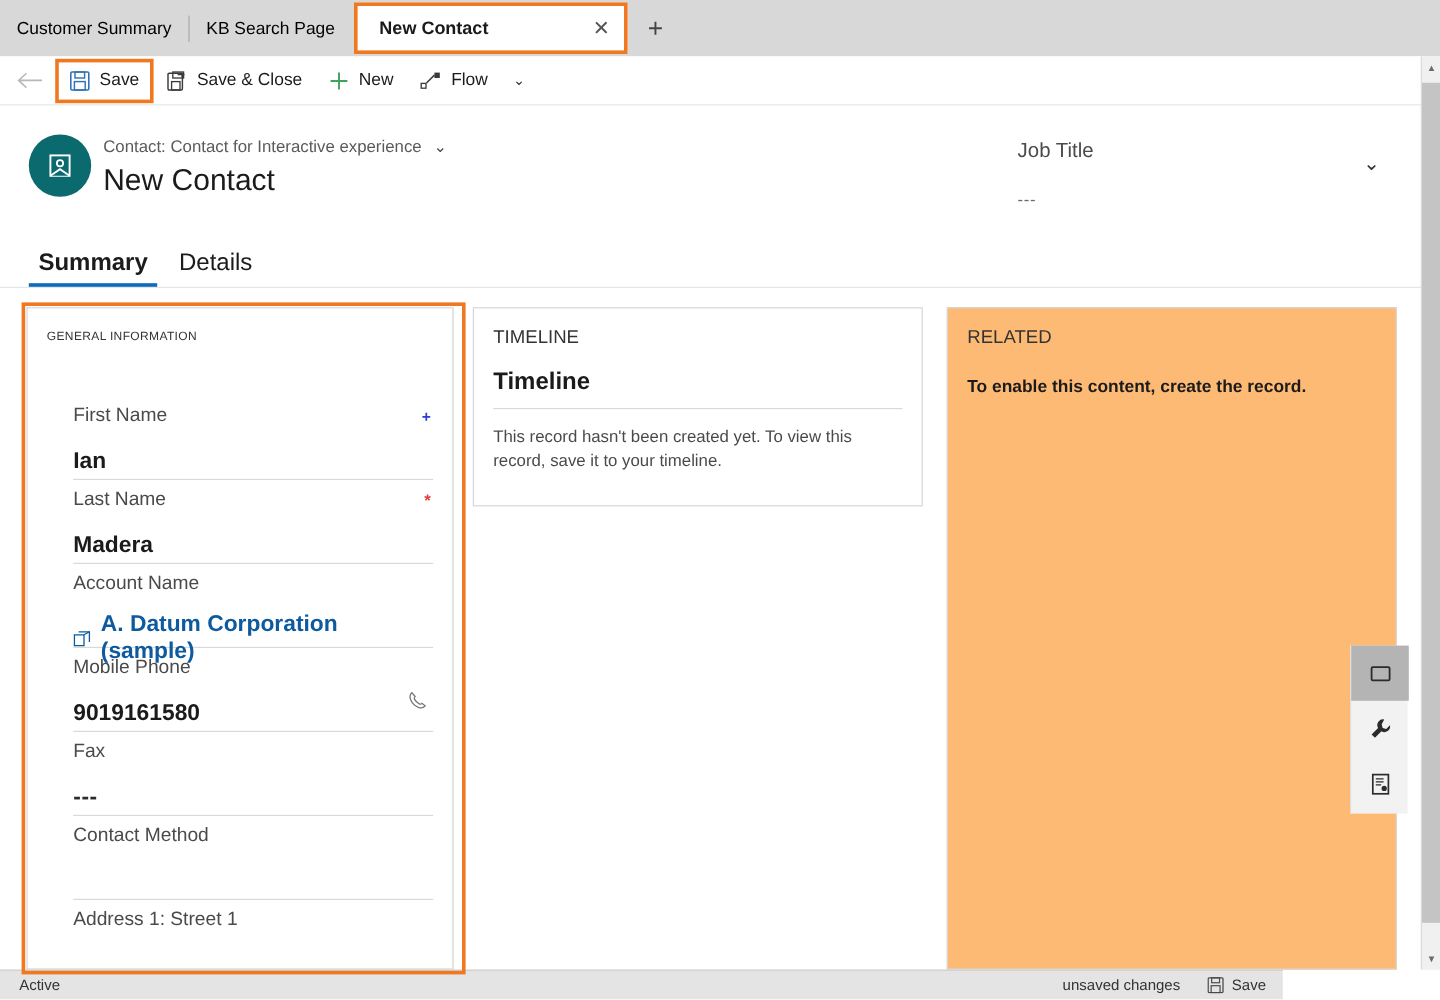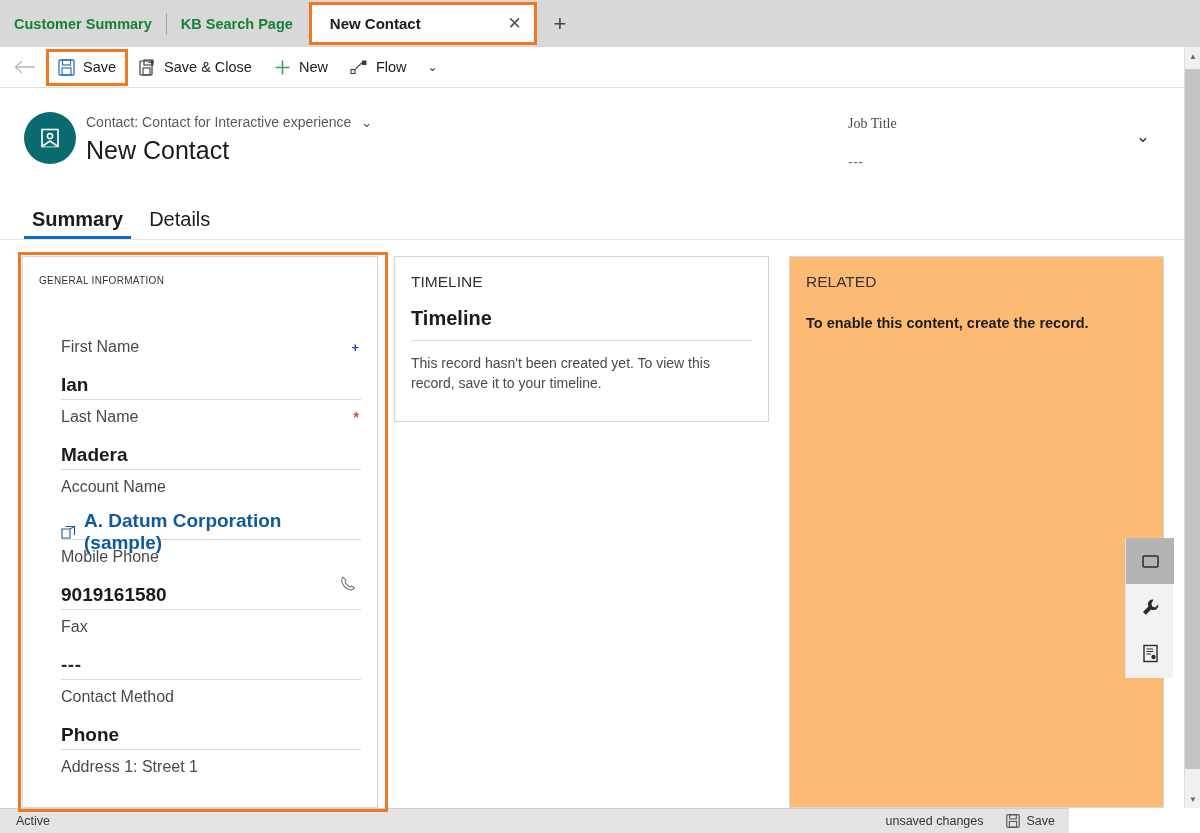--- a/index.html
+++ b/index.html
@@ -23,21 +23,21 @@
     display: flex; align-items: stretch;
   }
   .tab {
     display: flex; align-items: center;
     padding: 0 14px;
     font-size: 14.5px;
     color: #333333;
     position: relative;
     cursor: default;
   }
-  .tab.inactive { color: #15803d; font-weight: bold; }
+  .tab.inactive { color: #000000; }
   .tab.inactive + .tab.inactive::before,
   .tab-sep {
     content: "";
     width: 1px; height: 22px;
     background: #aaaaaa;
     align-self: center;
   }
   .tab.active {
     background: #ffffff;
     border: 3px solid #f07820;
@@ -107,21 +107,21 @@
     display: flex; align-items: center; gap: 10px;
   }
   .rec-sub .chev { font-size: 13px; color: #444; }
   .rec-title {
     position: absolute; left: 86px; top: 48px;
     font-size: 25px; color: #1b1b1b; font-weight: 400;
   }
   .hdr-field {
     position: absolute; top: 28px; left: 848px;
   }
-  .hdr-field .lbl { font-size: 14px; color: #4a4a4a; font-family: Liberation Serif, serif; }
+  .hdr-field .lbl { font-size: 17px; color: #4a4a4a; }
   .hdr-field .val { font-size: 14px; color: #6b6b6b; margin-top: 22px; letter-spacing: 0.5px;}
   .hdr-expand {
     position: absolute; right: 36px; top: 38px;
     font-size: 17px; color: #333; font-weight: 300;
   }
 
   
   .formtabs {
     position: absolute; top: 198px; left: 0;
     width: 1186px; height: 42px;
@@ -442,21 +442,20 @@
           </span>
         </div>
 
         <div class="field">
           <div class="flabel">Fax</div>
           <div class="fvalue muted">---</div>
         </div>
 
         <div class="field">
           <div class="flabel">Contact Method</div>
-          <div class="fvalue">Phone</div>
         </div>
 
         <div class="field last">
           <div class="flabel">Address 1: Street 1</div>
           <div class="fvalue"></div>
         </div>
 
       </div>
     </div>
     <div class="gi-outline"></div>

